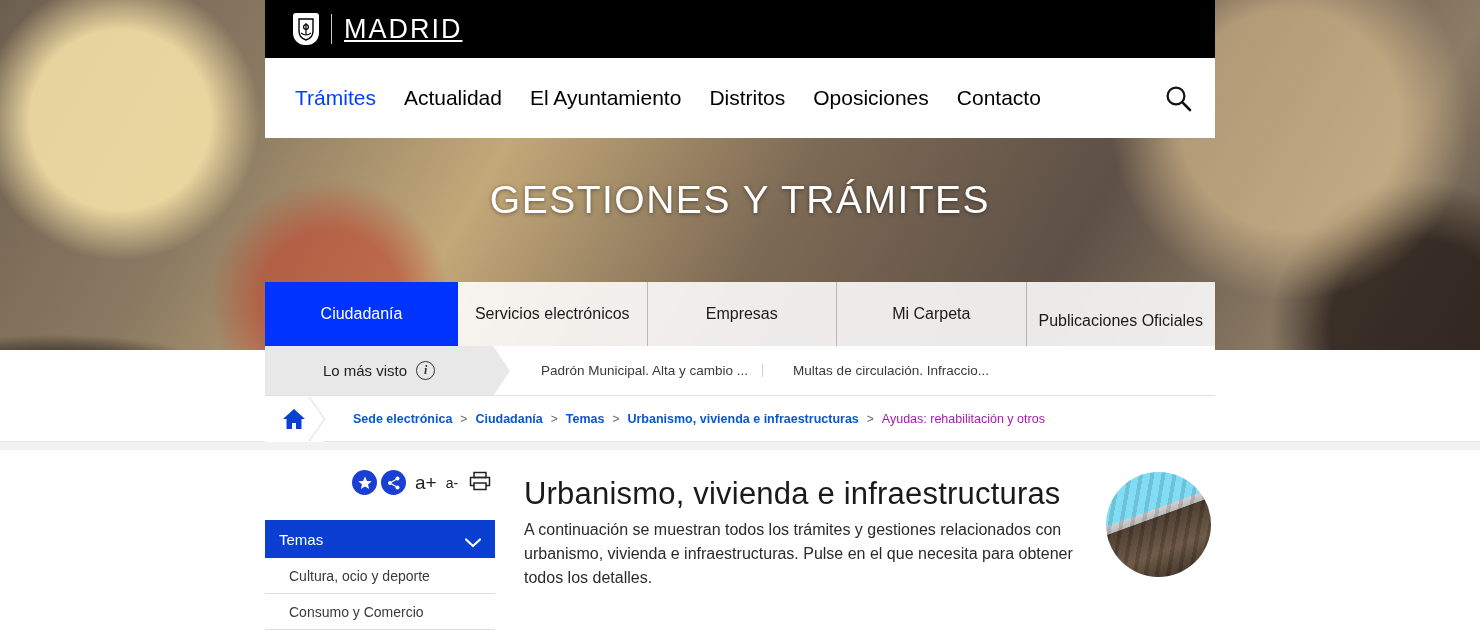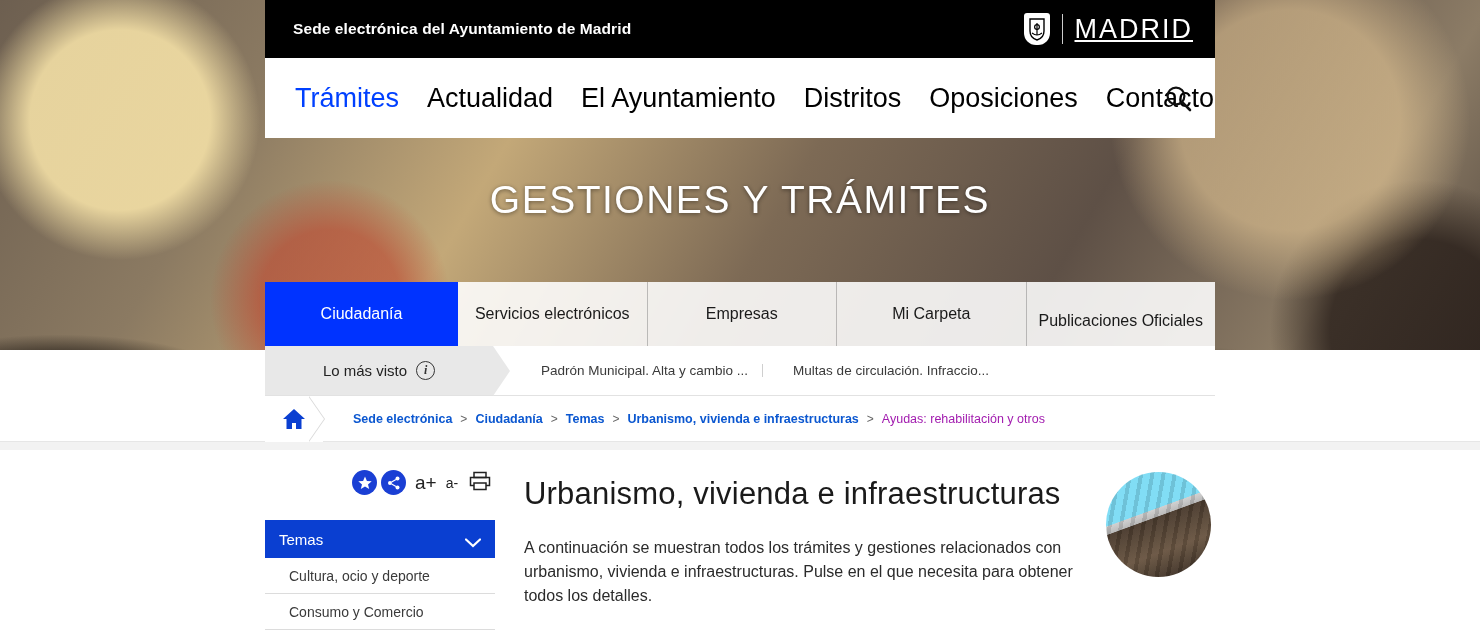--- a/index.html
+++ b/index.html
@@ -59,21 +59,21 @@
   .brand-text { color: #ffffff; font-size: 27px; letter-spacing: 2px; font-weight: 400; text-decoration: underline; }
 
   
   .navbar {
     position: absolute; top: 58px; left: 265px; width: 950px; height: 80px;
     background: #ffffff;
     display: flex; align-items: center;
     padding-left: 30px;
   }
   .nav-item {
-    font-size: 27px; color: #000000; margin-right: 28px; cursor: pointer;
+    font-size: 21px; color: #000000; margin-right: 28px; cursor: pointer;
     white-space: nowrap;
   }
   .nav-item.active { color: #0040ff; }
   .nav-search {
     position: absolute; right: 22px; top: 50%; transform: translateY(-50%);
     width: 30px; height: 30px; cursor: pointer;
   }
 
   
   .hero-title {
@@ -190,21 +190,21 @@
     background: #fff; cursor: pointer;
   }
 
   
   .main-col { position: absolute; top: 32px; left: 524px; width: 590px; }
   .main-title {
     font-size: 31px; color: #1a1a1a; font-weight: 400; line-height: 1.28;
     letter-spacing: .2px;
   }
   .main-desc {
-    margin-top: 22px; font-size: 16px; color: #2b2b2b; line-height: 1.5;
+    margin-top: 4px; font-size: 16px; color: #2b2b2b; line-height: 1.5;
   }
 
   
   .round-photo {
     position: absolute; top: 30px; left: 1106px;
     width: 105px; height: 105px; border-radius: 50%;
     overflow: hidden;
     background:
       linear-gradient(160deg, #7ddcf5 0%, #7ddcf5 38%, #cfcfcf 38.5%, #b9b9b9 44%, #4a3b2e 44.5%, #6a5643 70%, #2e241c 100%);
     position: absolute;
@@ -220,21 +220,20 @@
 </style>
 </head>
 <body>
 
 <div class="page">
 
   <div class="hero-bg"></div>
   <div class="hero-bottom"></div>
 
   <div class="topbar">
-    <div class="topbar-title">Sede electrónica del Ayuntamiento de Madrid</div>
     <div class="brand">
       <span class="brand-shield">
         <svg width="18" height="24" viewBox="0 0 18 24" aria-hidden="true">
           <path d="M2 2 H16 V14 Q16 21 9 23 Q2 21 2 14 Z" fill="#ffffff" stroke="#000" stroke-width="1.4"></path>
           <path d="M9 6 L9 18" stroke="#000" stroke-width="1.2"></path>
           <circle cx="9" cy="10" r="2.4" fill="none" stroke="#000" stroke-width="1.2"></circle>
           <path d="M4 16 Q9 20 14 16" fill="none" stroke="#000" stroke-width="1.2"></path>
         </svg>
       </span>
       <span class="brand-sep"></span>

